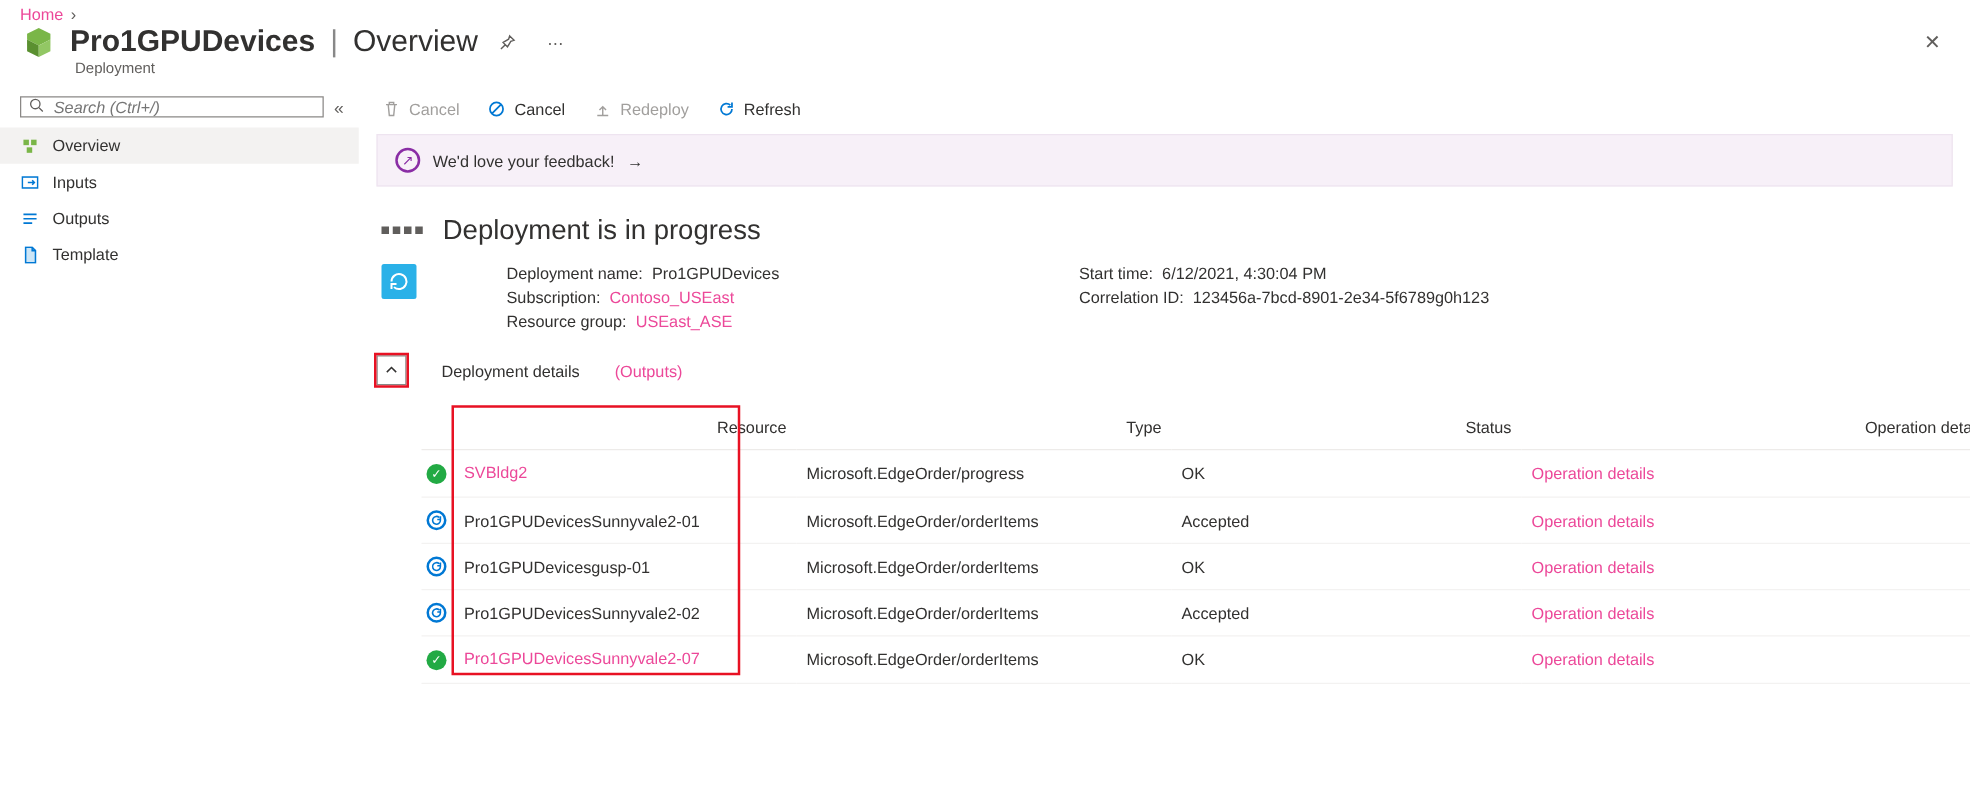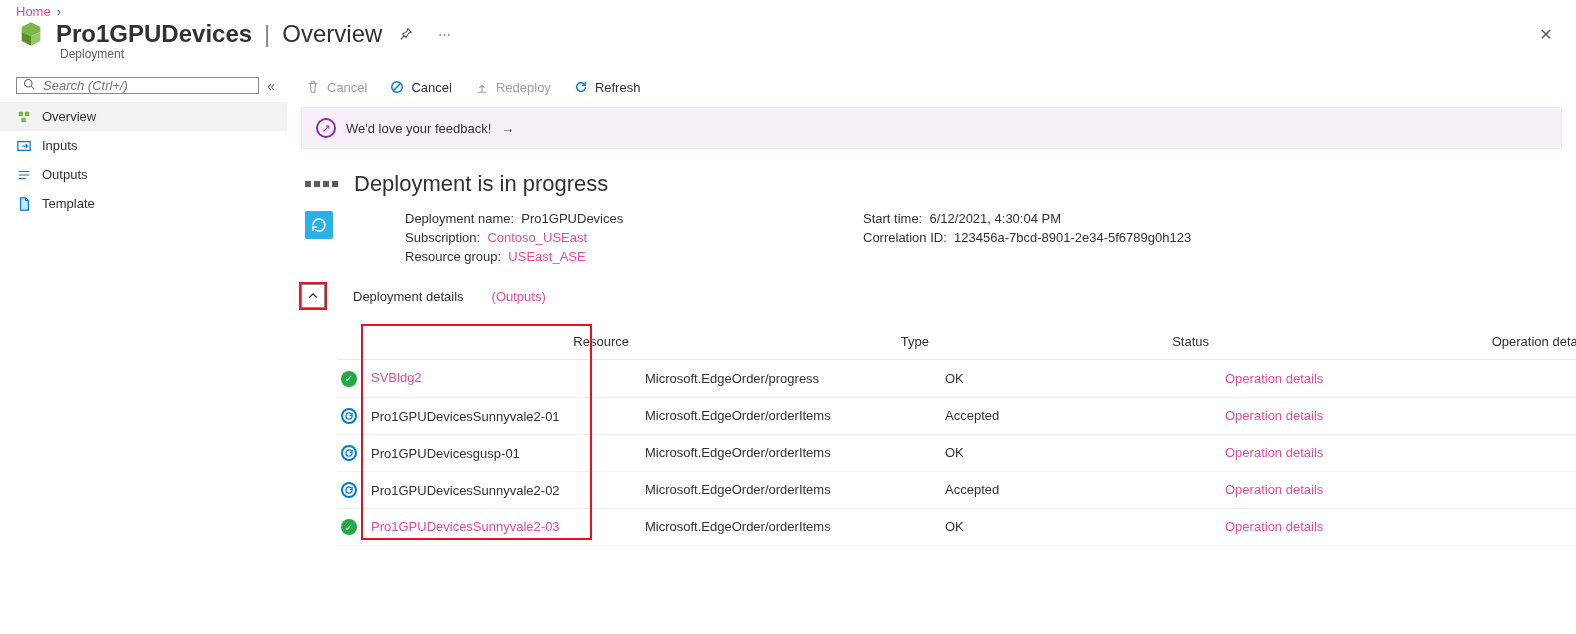--- a/index.html
+++ b/index.html
@@ -268,21 +268,21 @@
                 <td style="padding-left: 4px;"><span class="row-icon ic-prog">
                     <svg width="10" height="10" viewBox="0 0 16 16" fill="none" stroke="#0078d4" stroke-width="2">
                       <path d="M13 8a5 5 0 1 1-1.5-3.5M13 3v4h-4"></path>
                     </svg>
                   </span><span>Pro1GPUDevicesSunnyvale2-02</span></td>
                 <td>Microsoft.EdgeOrder/orderItems</td>
                 <td>Accepted</td>
                 <td><span class="link">Operation details</span></td>
               </tr>
               <tr class="row">
-                <td style="padding-left: 4px;"><span class="row-icon ic-ok">✓</span><span class="link">Pro1GPUDevicesSunnyvale2-03</span></td>
+                <td style="padding-left: 4px;"><span class="row-icon ic-ok">✓</span><span class="link">Pro1GPUDevicesSunnyvale2-07</span></td>
                 <td>Microsoft.EdgeOrder/orderItems</td>
                 <td>OK</td>
                 <td><span class="link">Operation details</span></td>
               </tr>
             </tbody>
         </table>
         <div class="res-redbox" style="left:60px; top:0; width:231px; height:216px;"></div>
       </div>
     </div>
   </div>

